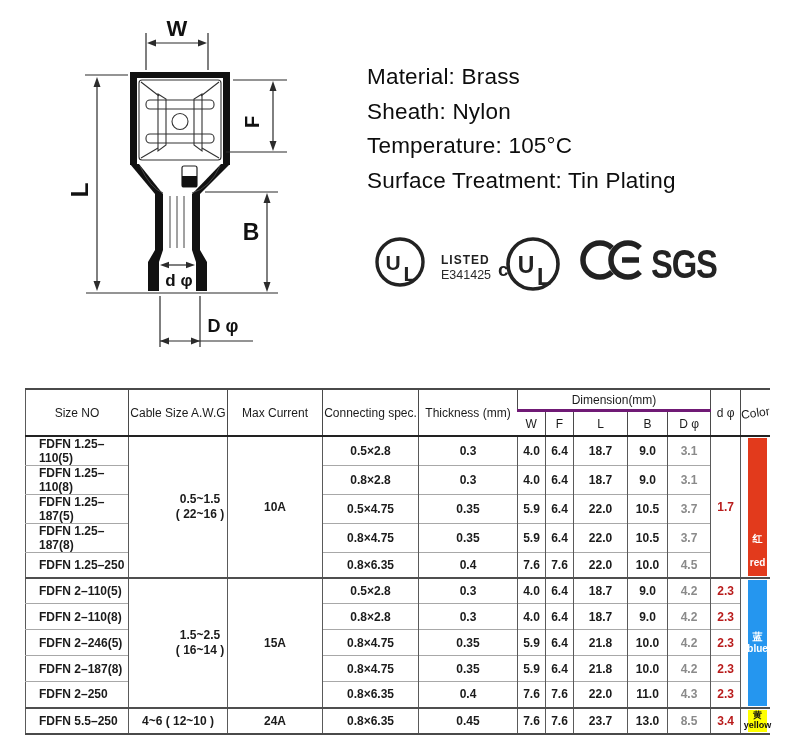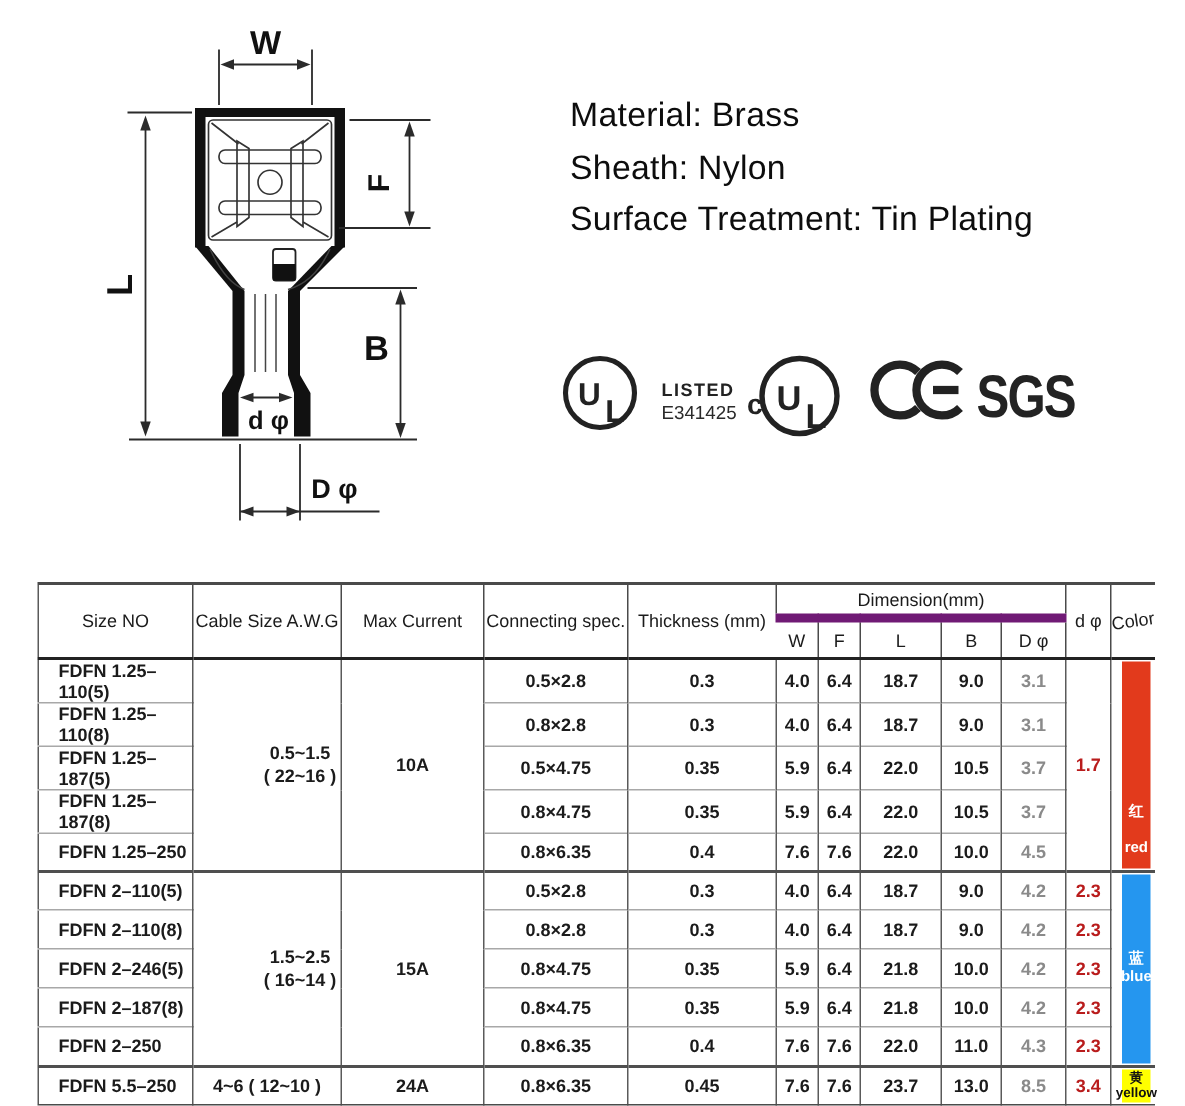--- a/index.html
+++ b/index.html
@@ -1,31 +1,31 @@
 <!DOCTYPE html>
 <html><head>
 <meta charset="utf-8">
 <style>
   html,body{margin:0;padding:0;}
   body{width:790px;height:737px;position:relative;background:#fff;
        font-family:"Liberation Sans",sans-serif;color:#1a1a1a;overflow:hidden;}
   .abs{position:absolute;}
 
   
-  .specs{left:380px;top:60px;font-size:22.5px;line-height:34.5px;color:#0d0d0d;letter-spacing:.2px;}
+  .specs{left:367px;top:60px;font-size:22.5px;line-height:34.5px;color:#0d0d0d;letter-spacing:.2px;}
 
   
   table.spec{left:25px;top:388px;position:absolute;width:744px;border-collapse:collapse;
              table-layout:fixed;font-size:12px;color:#1b1b1b;
              border-top:2px solid #4a4a4a;border-left:1px solid #5a5a5a;border-bottom:2px solid #4a4a4a;}
   table.spec th{font-weight:normal;font-size:12px;border-left:1px solid #4a4a4a;padding:0;}
   table.spec th:first-child,table.spec td:first-child{border-left:none;}
   tr.h1 th{height:19px;}
   tr.h2 th{height:23px;}
-  th.tier1{border-bottom:6px solid #701a75;}
+  th.tier1{border-bottom:3px solid #701a75;}
   thead th.deep, tr.h2 th{border-bottom:2px solid #222;}
   tbody td{border-left:1px solid #5a5a5a;border-top:1px solid #a8a8a8;text-align:center;padding:0;}
   tbody tr{height:25px;font-weight:bold;}
   tbody tr.g2{height:26px;}
   tbody tr.gstart td{border-top:2px solid #4f4f4f;}
   td.c-item{text-align:left;padding-left:13px;}
   td.c-spec{text-align:center;}
   td.c-color{padding:0;position:relative;border-right:none;}
   .gray1{color:#8a8a8a;}
   .gray2{color:#b91c1c;}
@@ -137,20 +137,21 @@
     <path d="M612,248 A17,17 0 1 0 612,272"></path>
     <path d="M640,248 A17,17 0 1 0 640,272"></path>
     <path d="M622,260 H639"></path>
   </g>
   <text x="0" y="0" transform="translate(651,278) scale(0.82,1)" font-size="40" font-weight="bold" letter-spacing="-1.5" fill="#232323">SGS</text>
 </svg>
 
 <div class="abs specs">
   <div>Material: Brass</div>
   <div>Sheath: Nylon</div>
+  <div>Temperature: 105°C</div>
   <div>Surface Treatment: Tin Plating</div>
 </div>
 
 <table class="spec">
   <colgroup>
     <col style="width:103px">
       <col style="width:99px">
       <col style="width:95px">
       <col style="width:96px">
     <col style="width:99px">

